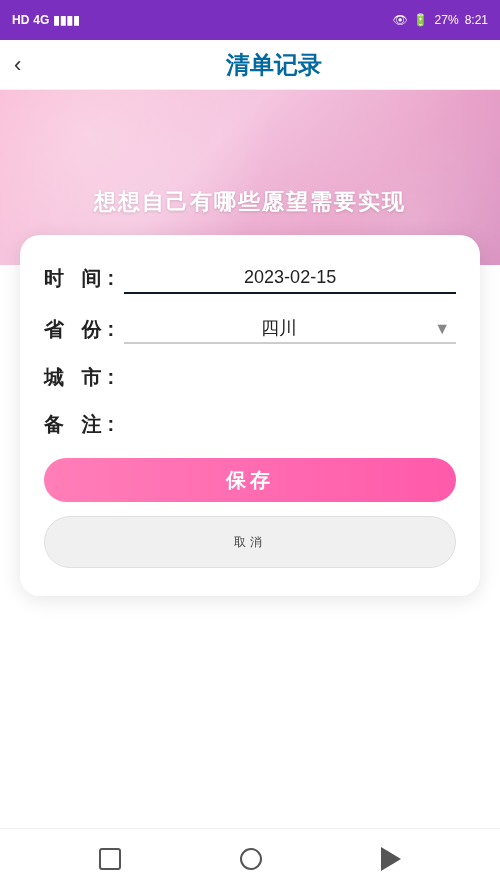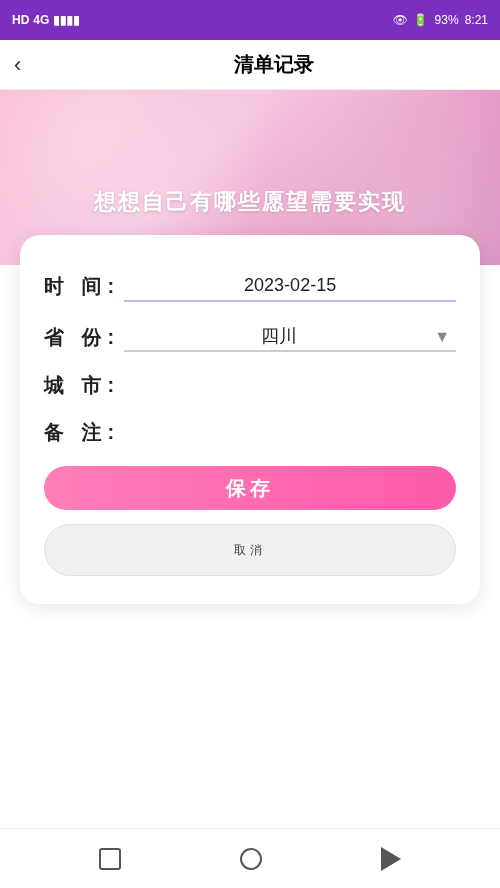--- a/index.html
+++ b/index.html
@@ -52,23 +52,23 @@
       position: absolute;
       left: 14px;
       font-size: 22px;
       color: #333;
       cursor: pointer;
       background: none;
       border: none;
       line-height: 1;
     }
     .nav-title {
-      font-size: 20px;
+      font-size: 24px;
       font-weight: 600;
-      color: #000000;
+      color: #0369a1;
       margin-left: 48px;
     }
 
     
     .banner {
       height: 175px;
       background: linear-gradient(135deg, #f9b8d4 0%, #f5c6e0 40%, #e8a0c8 70%, #d88cbe 100%);
       display: flex;
       align-items: center;
       justify-content: center;
@@ -91,21 +91,21 @@
       z-index: 1;
       letter-spacing: 2px;
       margin-top: 48px;
     }
 
     
     .card {
       background: #fff;
       border-radius: 20px;
       margin: -30px 20px 0 20px;
-      padding: 36px 24px 28px 24px;
+      padding: 28px 24px 28px 24px;
       box-shadow: 0 4px 20px rgba(0,0,0,0.10);
       position: relative;
       z-index: 10;
     }
 
     
     .form-row {
       display: flex;
       align-items: center;
       margin-bottom: 20px;
@@ -123,21 +123,21 @@
       font-size: 20px;
       font-weight: 600;
       color: #222;
       margin-right: 10px;
     }
     .form-value {
       flex: 1;
       font-size: 18px;
       color: #222;
       border: none;
-      border-bottom: 2px solid #c4b5fd;
+      border-bottom: 2px solid #0f172a;
       outline: none;
       padding: 4px 6px;
       background: transparent;
       text-align: center;
     }
     .form-value.active-border {
       border-bottom: 2px solid #4fc3c3;
     }
 
     
@@ -242,21 +242,21 @@
 
 <div class="status-bar">
   <div class="status-left">
     <span>HD</span>
     <span>4G</span>
     <span>▮▮▮▮</span>
   </div>
   <div class="status-right">
     <span>👁</span>
     <span>🔋</span>
-    <span>93%</span>
+    <span>27%</span>
     <span>8:21</span>
   </div>
 </div>
 
 <div class="top-nav">
   <button class="back-btn">‹</button>
   <span class="nav-title">清单记录</span>
 </div>
 
 <div class="banner">

